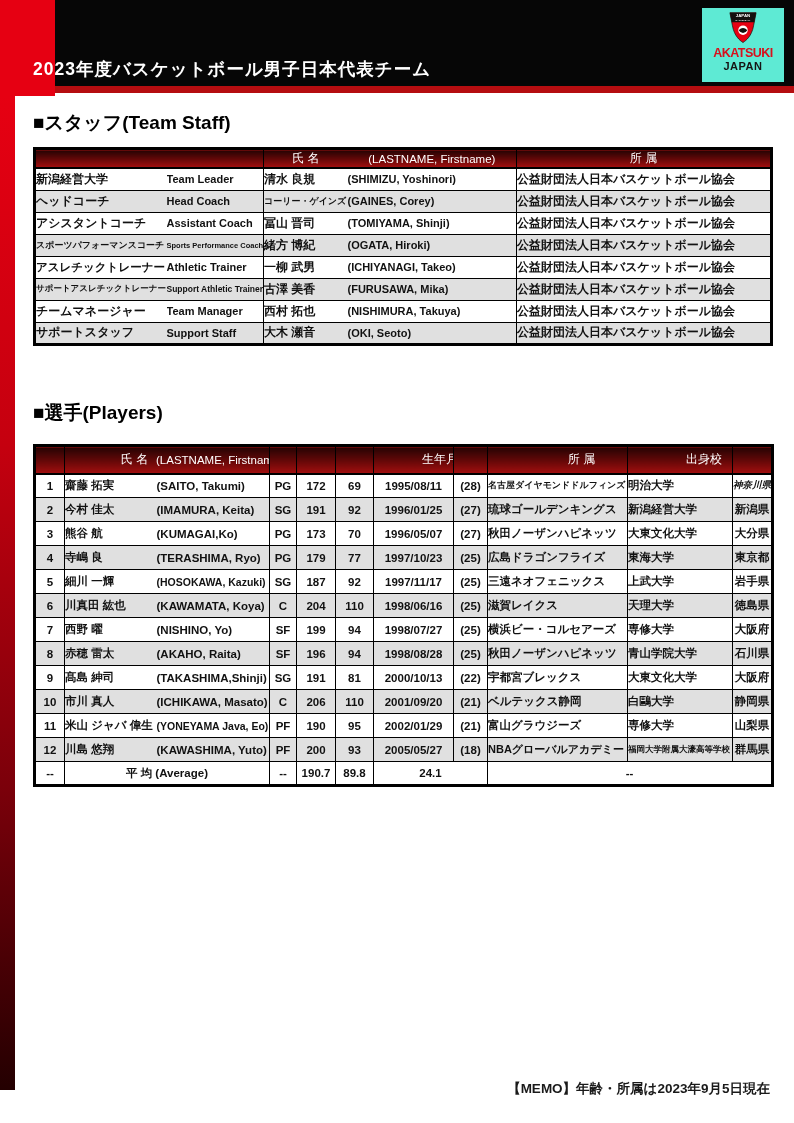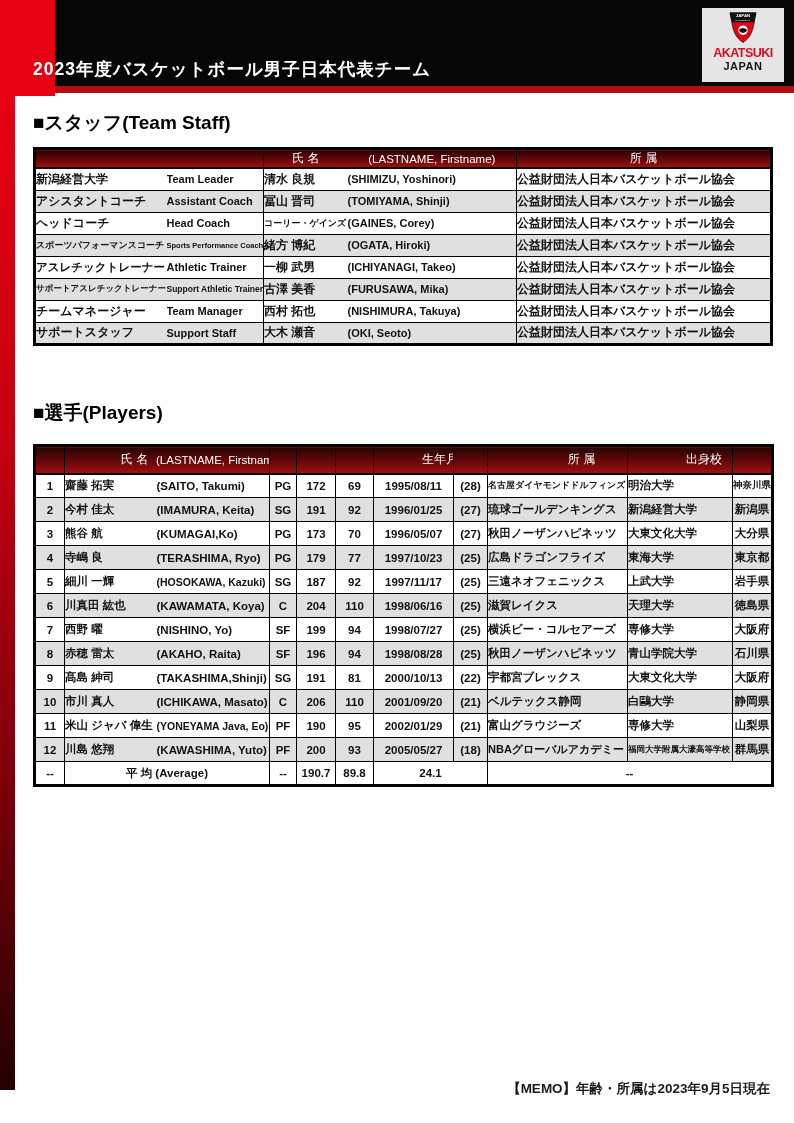--- a/index.html
+++ b/index.html
@@ -11,21 +11,21 @@
     color:#111;
   }
   
   .band{position:absolute;left:0;top:0;width:794px;height:86px;background:#060606;}
   .band-underline{position:absolute;left:0;top:86px;width:794px;height:7px;background:#b50d10;}
   .red-block{position:absolute;left:0;top:0;width:55px;height:96px;background:#e60012;}
   .left-bar{position:absolute;left:0;top:96px;width:15px;height:994px;
     background:linear-gradient(180deg,#e60012 0%,#c5000f 35%,#7a000a 70%,#240001 100%);}
   .title{position:absolute;left:33px;top:7px;color:#ffffff;font-weight:bold;
     font-size:17.5px;line-height:25px;letter-spacing:1px;white-space:pre;}
-  .logo-panel{position:absolute;left:702px;top:8px;width:82px;height:74px;background:#e5e5e5;
+  .logo-panel{position:absolute;left:702px;top:8px;width:82px;height:74px;background:#5eead4;
     display:flex;flex-direction:column;align-items:center;justify-content:flex-start;padding-top:4px;}
   .logo-crest{width:30px;height:32px;display:block;}
   .logo-brand{color:#d8101c;font-weight:bold;font-size:12.5px;letter-spacing:-0.5px;line-height:14px;margin-top:2px;}
   .logo-sub{color:#151515;font-weight:bold;font-size:11px;letter-spacing:0.5px;line-height:12px;}
   
   .section-title{position:absolute;left:33px;font-weight:bold;font-size:19px;color:#000;white-space:pre;}
   .staff-title{top:110px;}
   .players-title{top:400px;}
   
   table{border-collapse:collapse;table-layout:fixed;background:#fff;}
@@ -112,31 +112,31 @@
     </thead>
     <tbody>
       <tr>
         <td class="cell-l ja nbr">新潟経営大学</td>
         <td class="cell-l en nbl">Team Leader</td>
         <td class="cell-l ja nbr">清水 良規</td>
         <td class="cell-l en nbl">(SHIMIZU, Yoshinori)</td>
         <td class="cell-l ja">公益財団法人日本バスケットボール協会</td>
       </tr>
         <tr>
+        <td class="cell-l ja nbr">ヘッドコーチ</td>
+        <td class="cell-l en nbl">Head Coach</td>
+        <td class="cell-l ja nbr" style="font-size: 9px;">コーリー・ゲインズ</td>
+        <td class="cell-l en nbl">(GAINES, Corey)</td>
+        <td class="cell-l ja">公益財団法人日本バスケットボール協会</td>
+      </tr>
+        <tr>
         <td class="cell-l ja nbr">アシスタントコーチ</td>
         <td class="cell-l en nbl">Assistant Coach</td>
         <td class="cell-l ja nbr">冨山 晋司</td>
         <td class="cell-l en nbl">(TOMIYAMA, Shinji)</td>
-        <td class="cell-l ja">公益財団法人日本バスケットボール協会</td>
-      </tr>
-        <tr>
-        <td class="cell-l ja nbr">ヘッドコーチ</td>
-        <td class="cell-l en nbl">Head Coach</td>
-        <td class="cell-l ja nbr" style="font-size: 9px;">コーリー・ゲインズ</td>
-        <td class="cell-l en nbl">(GAINES, Corey)</td>
         <td class="cell-l ja">公益財団法人日本バスケットボール協会</td>
       </tr>
         <tr>
         <td class="cell-l ja nbr" style="font-size: 9px;">スポーツパフォーマンスコーチ</td>
         <td class="cell-l en nbl" style="font-size: 7.5px;">Sports Performance Coach</td>
         <td class="cell-l ja nbr">緒方 博紀</td>
         <td class="cell-l en nbl">(OGATA, Hiroki)</td>
         <td class="cell-l ja">公益財団法人日本バスケットボール協会</td>
       </tr>
         <tr>
@@ -210,21 +210,21 @@
         <td class="cell-c">1</td>
         <td class="cell-l ja nbr">齋藤 拓実</td>
         <td class="cell-l en nbl">(SAITO, Takumi)</td>
         <td class="cell-c">PG</td>
         <td class="cell-c">172</td>
         <td class="cell-c">69</td>
         <td class="cell-c">1995/08/11</td>
         <td class="cell-c">(28)</td>
         <td class="cell-l ja" style="font-size: 9px;">名古屋ダイヤモンドドルフィンズ</td>
         <td class="cell-l ja">明治大学</td>
-        <td class="cell-c ja" style="font-size: 9.5px;">神奈川県</td>
+        <td class="cell-c ja" style="font-size: 9.5px; font-style: italic;">神奈川県</td>
       </tr>
         <tr>
         <td class="cell-c">2</td>
         <td class="cell-l ja nbr">今村 佳太</td>
         <td class="cell-l en nbl">(IMAMURA, Keita)</td>
         <td class="cell-c">SG</td>
         <td class="cell-c">191</td>
         <td class="cell-c">92</td>
         <td class="cell-c">1996/01/25</td>
         <td class="cell-c">(27)</td>

